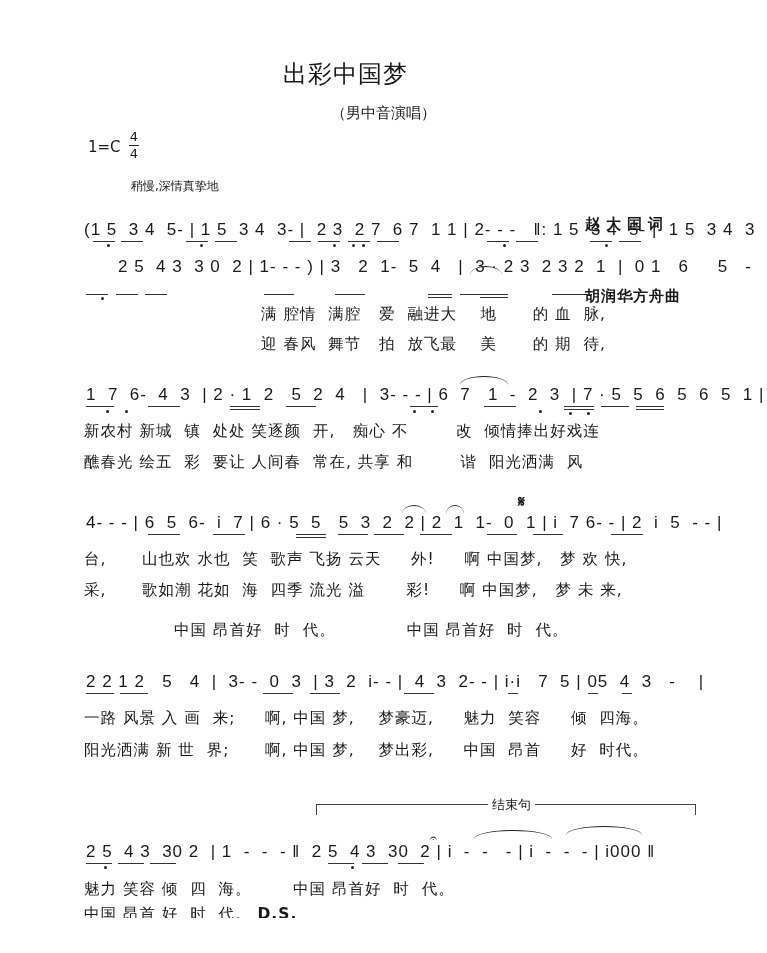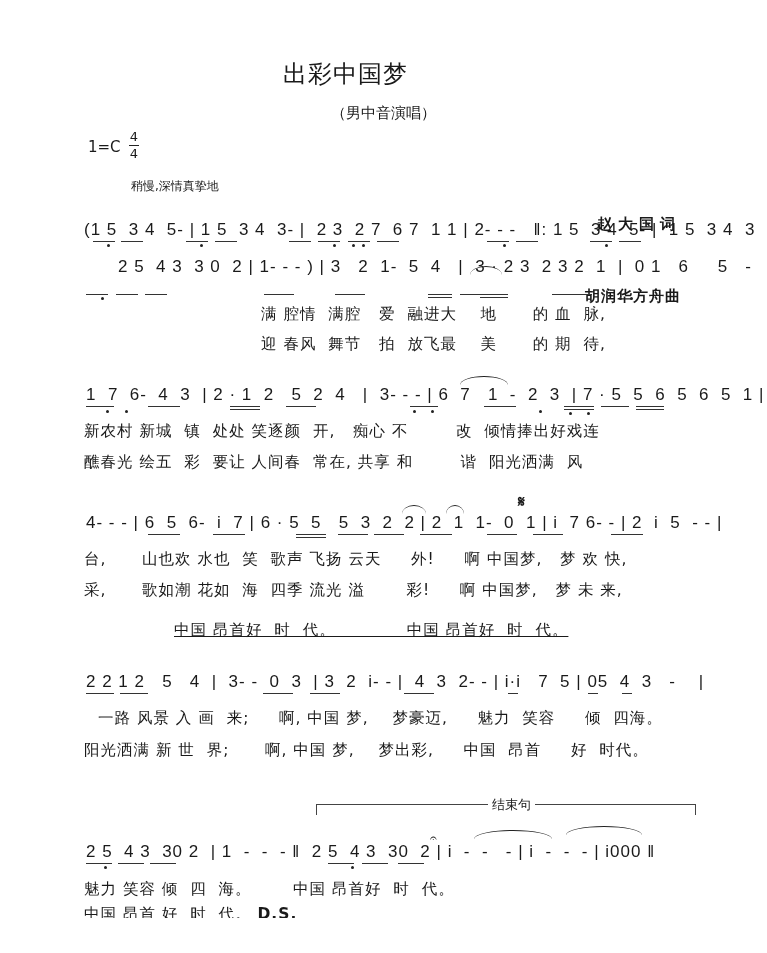--- a/index.html
+++ b/index.html
@@ -1,18 +1,18 @@
 <!DOCTYPE html>
 <html><head>
 <meta charset="utf-8">
 <style>
   html, body { margin:0; padding:0; background:#ffffff; }
   body { width:767px; height:953px; position:relative; overflow:hidden;
          font-family:"DejaVu Sans", "Liberation Sans", sans-serif; color:#1a1a1a; }
-  .abs { position:absolute; white-space:pre;text-align:right; }
+  .abs { position:absolute; white-space:pre; }
   .title { top:58px; left:0; width:691px; text-align:center; font-size:24px; letter-spacing:1px; }
   .subtitle { top:104px; left:0; width:767px; text-align:center; font-size:15px; }
   .key { top:138px; left:88px; font-size:15px; }
   .timesig { position:absolute; top:130px; left:129px; font-size:13px; line-height:14px; text-align:center; width:10px; }
   .timesig .bar { border-top:1px solid #222; margin:1px 0; }
   .tempo { top:178px; left:131px; font-size:12px; }
   .credits { top:164px; left:585px; font-size:15px; font-weight:bold; line-height:24px; }
   .credits div { letter-spacing:1px; }
   .credits .lyricist { letter-spacing:6px; }
 
@@ -118,32 +118,32 @@
 <div class="ul" style="top:534px;left:338px;width:30px;"></div>
 <div class="ul" style="top:534px;left:374px;width:30px;"></div>
 <div class="ul" style="top:534px;left:420px;width:32px;"></div>
 <div class="ul" style="top:534px;left:487px;width:30px;"></div>
 <div class="ul" style="top:534px;left:533px;width:30px;"></div>
 <div class="ul" style="top:534px;left:611px;width:32px;"></div>
 <div class="slur" style="top:505px;left:402px;width:24px;"></div>
 <div class="slur" style="top:505px;left:446px;width:18px;"></div>
 <div class="seg lyric" style="top:549px;left:84px;">台,      山也欢 水也  笑  歌声 飞扬 云天     外!     啊 中国梦,   梦 欢 快,</div>
 <div class="seg lyric" style="top:580px;left:84px;">采,      歌如潮 花如  海  四季 流光 溢       彩!     啊 中国梦,   梦 未 来,</div>
-<div class="seg lyric" style="top:620px;left:174px;text-decoration:underline;">中国 昂首好  时  代。            中国 昂首好  时  代。</div>
+<div class="seg lyric" style="top:620px;left:174px;">中国 昂首好  时  代。            中国 昂首好  时  代。</div>
 
 <div class="seg notes" style="top:672px;left:86px;">2 2 1 2   5   4  |  3- -  0  3  | 3  2  i- - |  4  3  2- - | i·i   7  5 | 05  4  3   -    |</div>
 <div class="ul" style="top:693px;left:86px;width:28px;"></div>
 <div class="ul" style="top:693px;left:120px;width:28px;"></div>
 <div class="ul" style="top:693px;left:263px;width:30px;"></div>
 <div class="ul" style="top:693px;left:310px;width:30px;"></div>
 <div class="ul" style="top:693px;left:404px;width:30px;"></div>
 <div class="ul" style="top:693px;left:508px;width:10px;"></div>
 <div class="ul" style="top:693px;left:588px;width:10px;"></div>
 <div class="ul" style="top:693px;left:622px;width:10px;"></div>
-<div class="seg lyric" style="top:708px;left:84px;margin-left:14px;">一路 风景 入 画  来;     啊, 中国 梦,    梦豪迈,     魅力  笑容     倾  四海。</div>
+<div class="seg lyric" style="top:708px;left:84px;">一路 风景 入 画  来;     啊, 中国 梦,    梦豪迈,     魅力  笑容     倾  四海。</div>
 <div class="seg lyric" style="top:740px;left:84px;">阳光洒满 新 世  界;      啊, 中国 梦,    梦出彩,     中国  昂首     好  时代。</div>
 
 <div class="bracket"></div>
 <div class="bracket-label">结束句</div>
 
 <div class="fermata">𝄐</div>
 <div class="seg notes" style="top:842px;left:86px;text-align:center;">2 5  4 3  30 2  | 1  -  -  - ‖  2 5  4 3  30  2 | i  -  -   - | i  -  -  - | i000 ‖</div>
 <div class="ul" style="top:863px;left:86px;width:26px;"></div>
 <div class="ul" style="top:863px;left:118px;width:26px;"></div>
 <div class="ul" style="top:863px;left:150px;width:26px;"></div>

